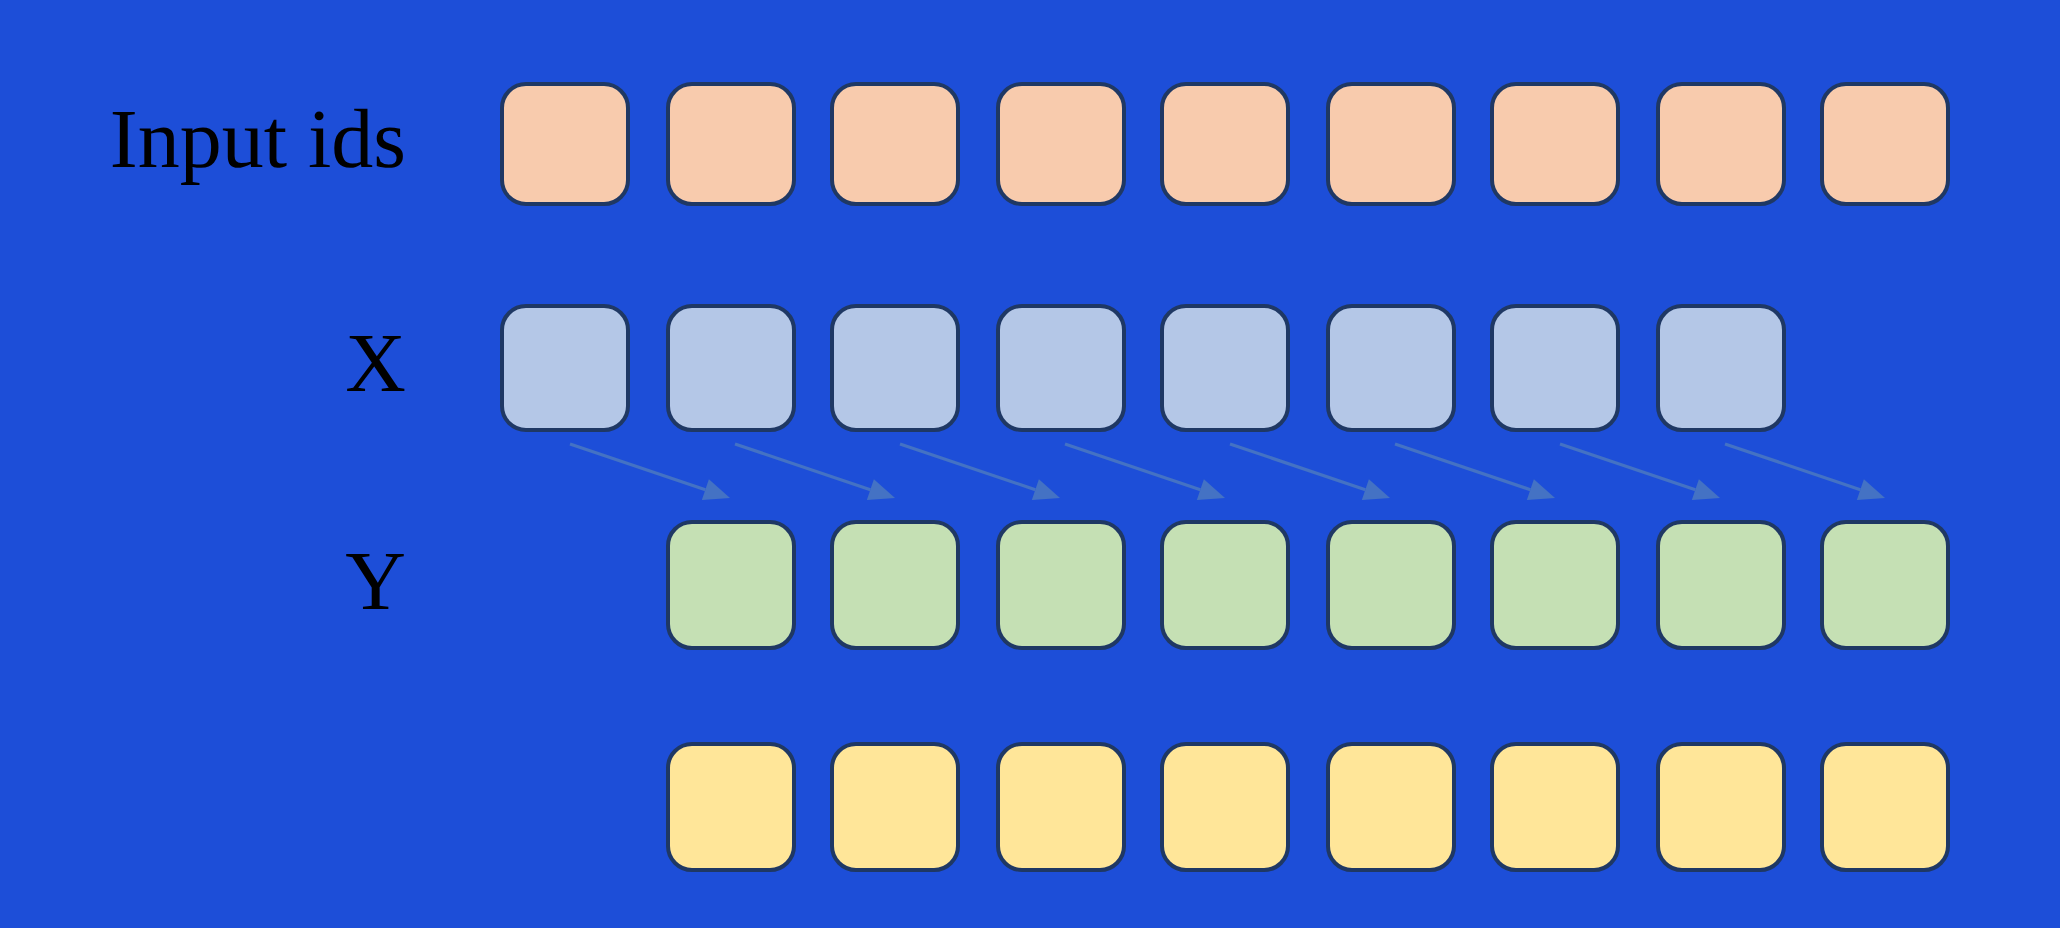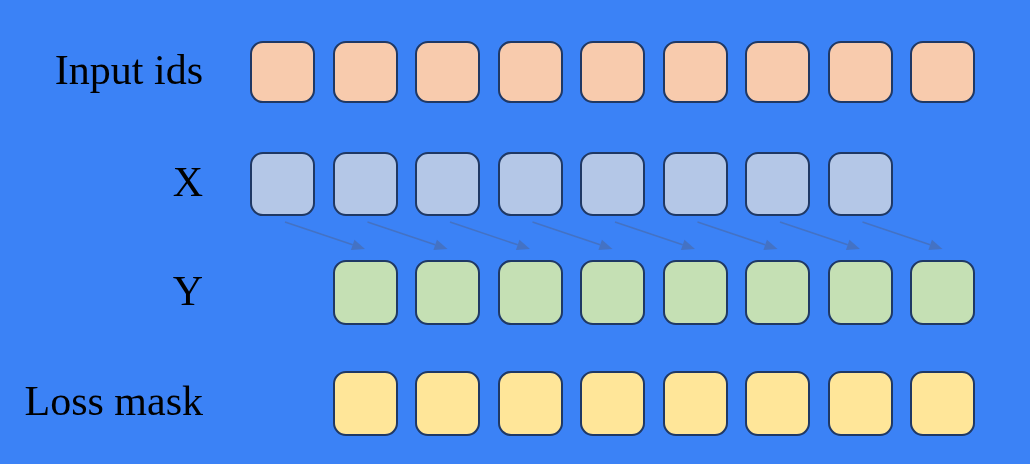--- a/index.html
+++ b/index.html
@@ -1,20 +1,20 @@
 <!DOCTYPE html>
 <html><head>
 <meta charset="utf-8">
 <style>
   html, body { margin: 0; padding: 0; background: #ffffff; }
   .canvas {
     position: relative;
     width: 1030px;
     height: 464px;
-    background: #3b82f6;
+    background: #1d4ed8;
     overflow: hidden;
     font-family: "Liberation Serif", "DejaVu Serif", serif;
   }
   .row-label {
     position: absolute;
     left: 0;
     width: 203px;
     text-align: right;
     transform: translateY(-54%);
     font-size: 42px;
@@ -35,21 +35,20 @@
     pointer-events: none;
   }
 </style>
 </head>
 <body>
 
 <div class="canvas">
   <div class="row-label" style="top:72px;">Input ids</div>
   <div class="row-label" style="top:184px;">X</div>
   <div class="row-label" style="top:293px;">Y</div>
-  <div class="row-label" style="top:403px;">Loss mask</div>
 
   <div id="squares">
       <div class="token-square" style="left: 250px; top: 41px; width: 65px; height: 62px; background: rgb(248, 203, 173); border-color: rgb(31, 56, 100);"></div>
       <div class="token-square" style="left: 332.5px; top: 41px; width: 65px; height: 62px; background: rgb(248, 203, 173); border-color: rgb(31, 56, 100);"></div>
       <div class="token-square" style="left: 415px; top: 41px; width: 65px; height: 62px; background: rgb(248, 203, 173); border-color: rgb(31, 56, 100);"></div>
       <div class="token-square" style="left: 497.5px; top: 41px; width: 65px; height: 62px; background: rgb(248, 203, 173); border-color: rgb(31, 56, 100);"></div>
       <div class="token-square" style="left: 580px; top: 41px; width: 65px; height: 62px; background: rgb(248, 203, 173); border-color: rgb(31, 56, 100);"></div>
       <div class="token-square" style="left: 662.5px; top: 41px; width: 65px; height: 62px; background: rgb(248, 203, 173); border-color: rgb(31, 56, 100);"></div>
       <div class="token-square" style="left: 745px; top: 41px; width: 65px; height: 62px; background: rgb(248, 203, 173); border-color: rgb(31, 56, 100);"></div>
       <div class="token-square" style="left: 827.5px; top: 41px; width: 65px; height: 62px; background: rgb(248, 203, 173); border-color: rgb(31, 56, 100);"></div>

